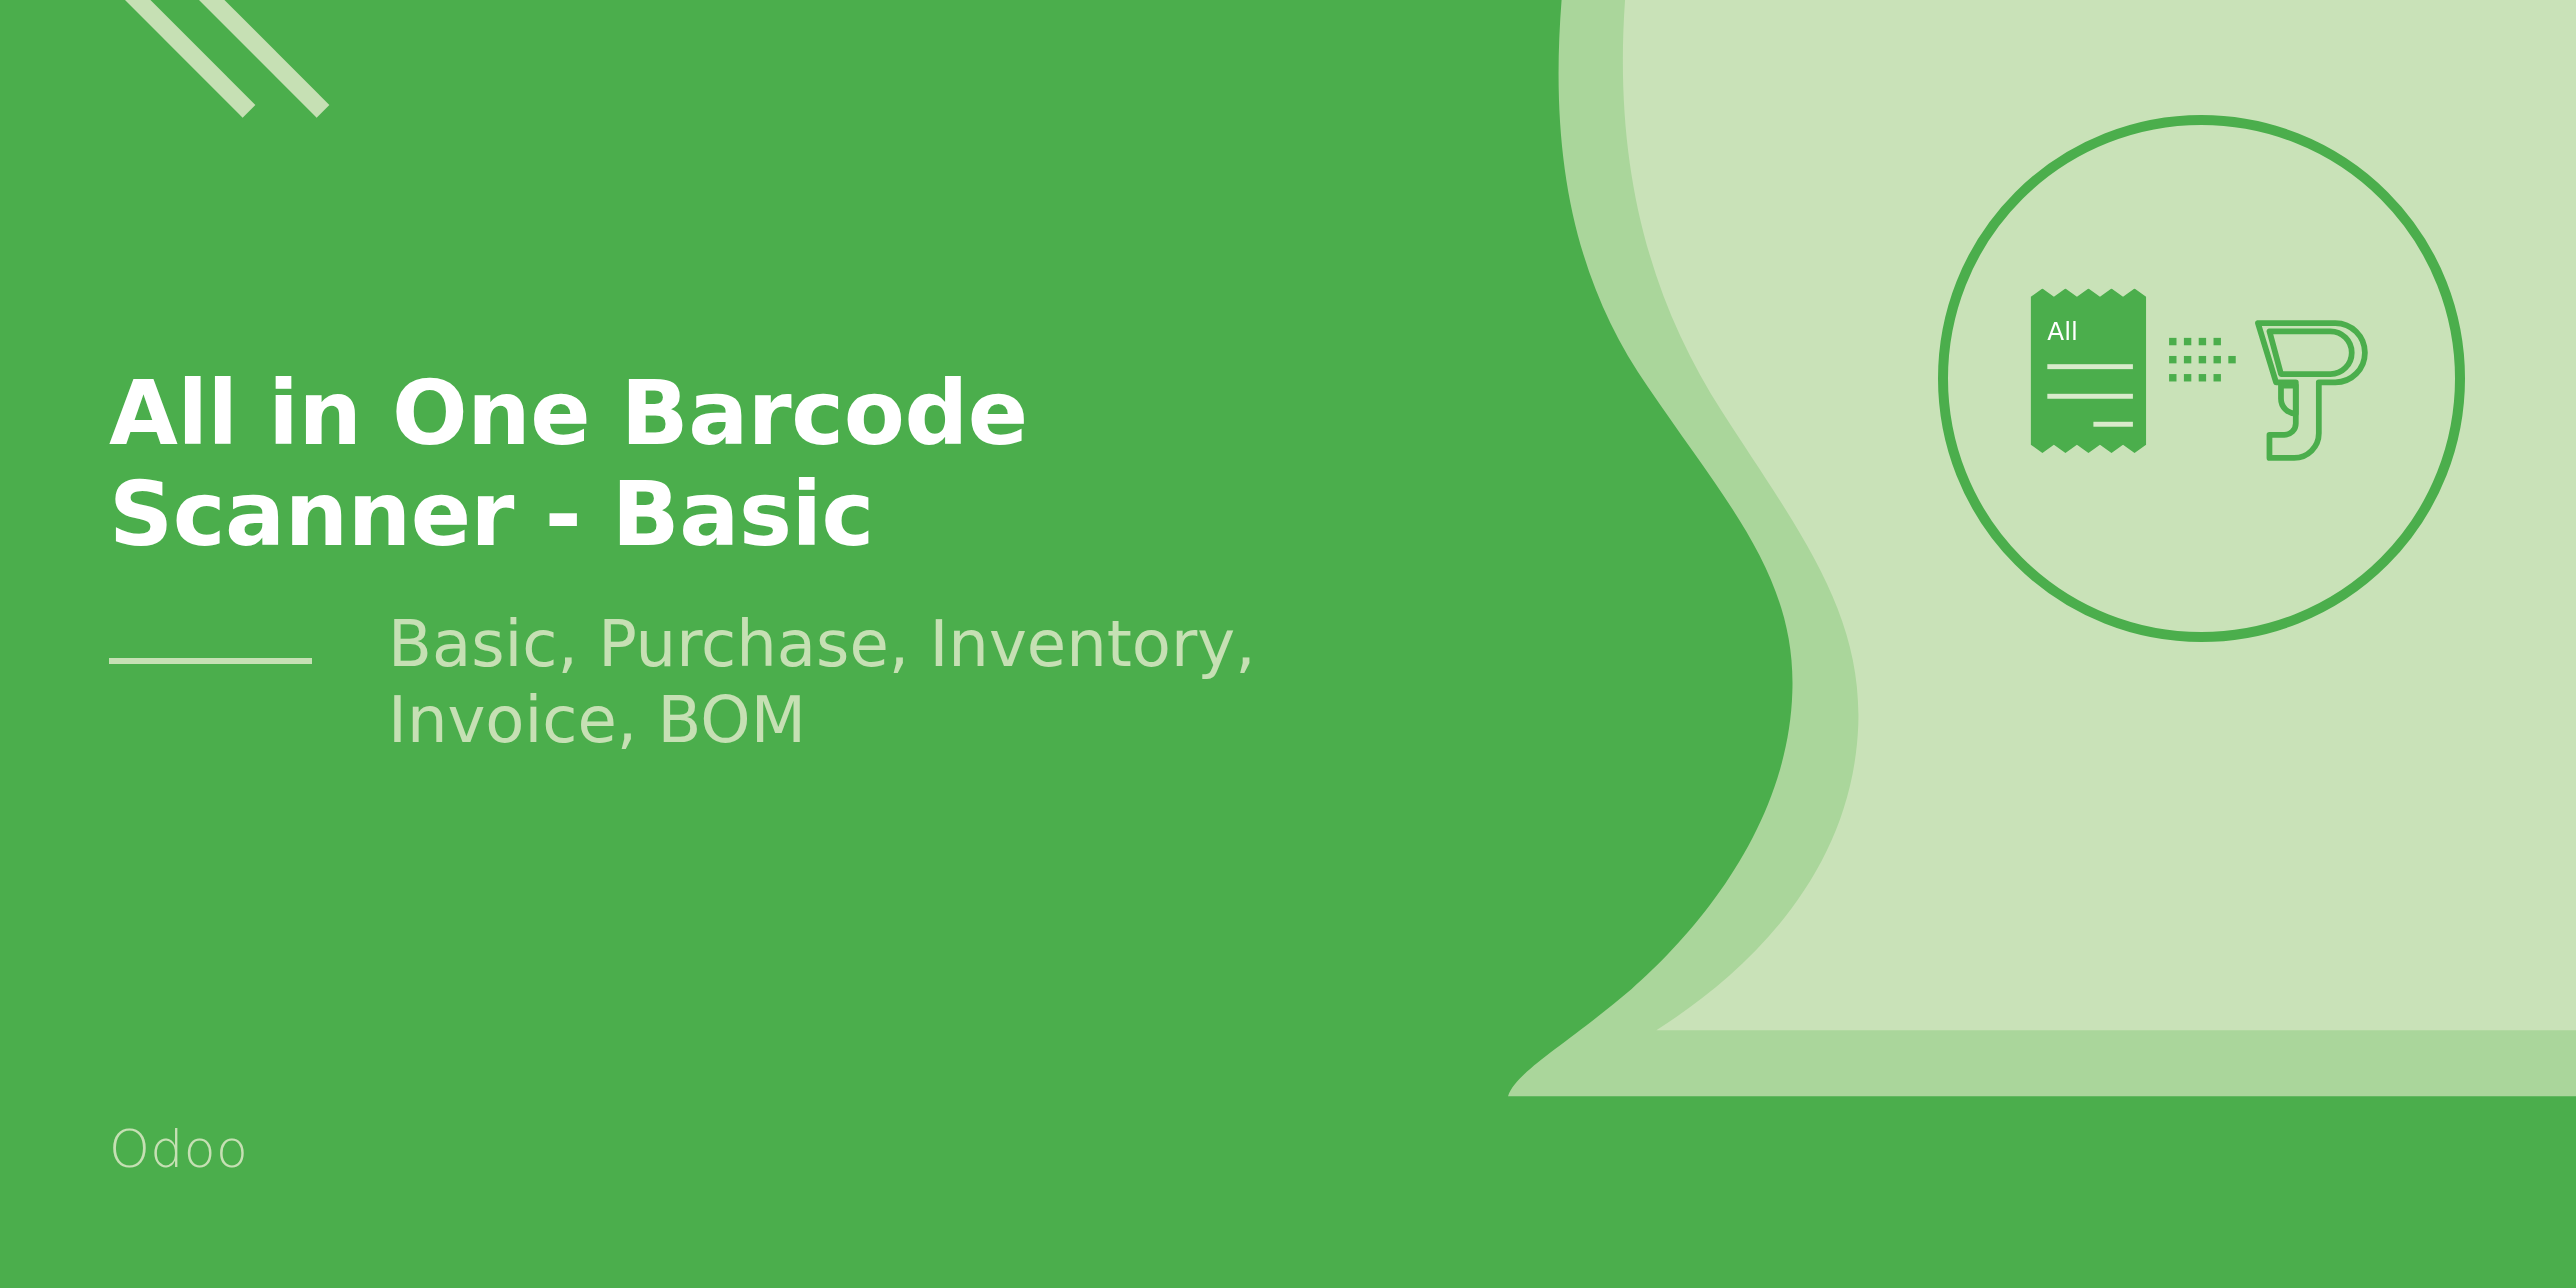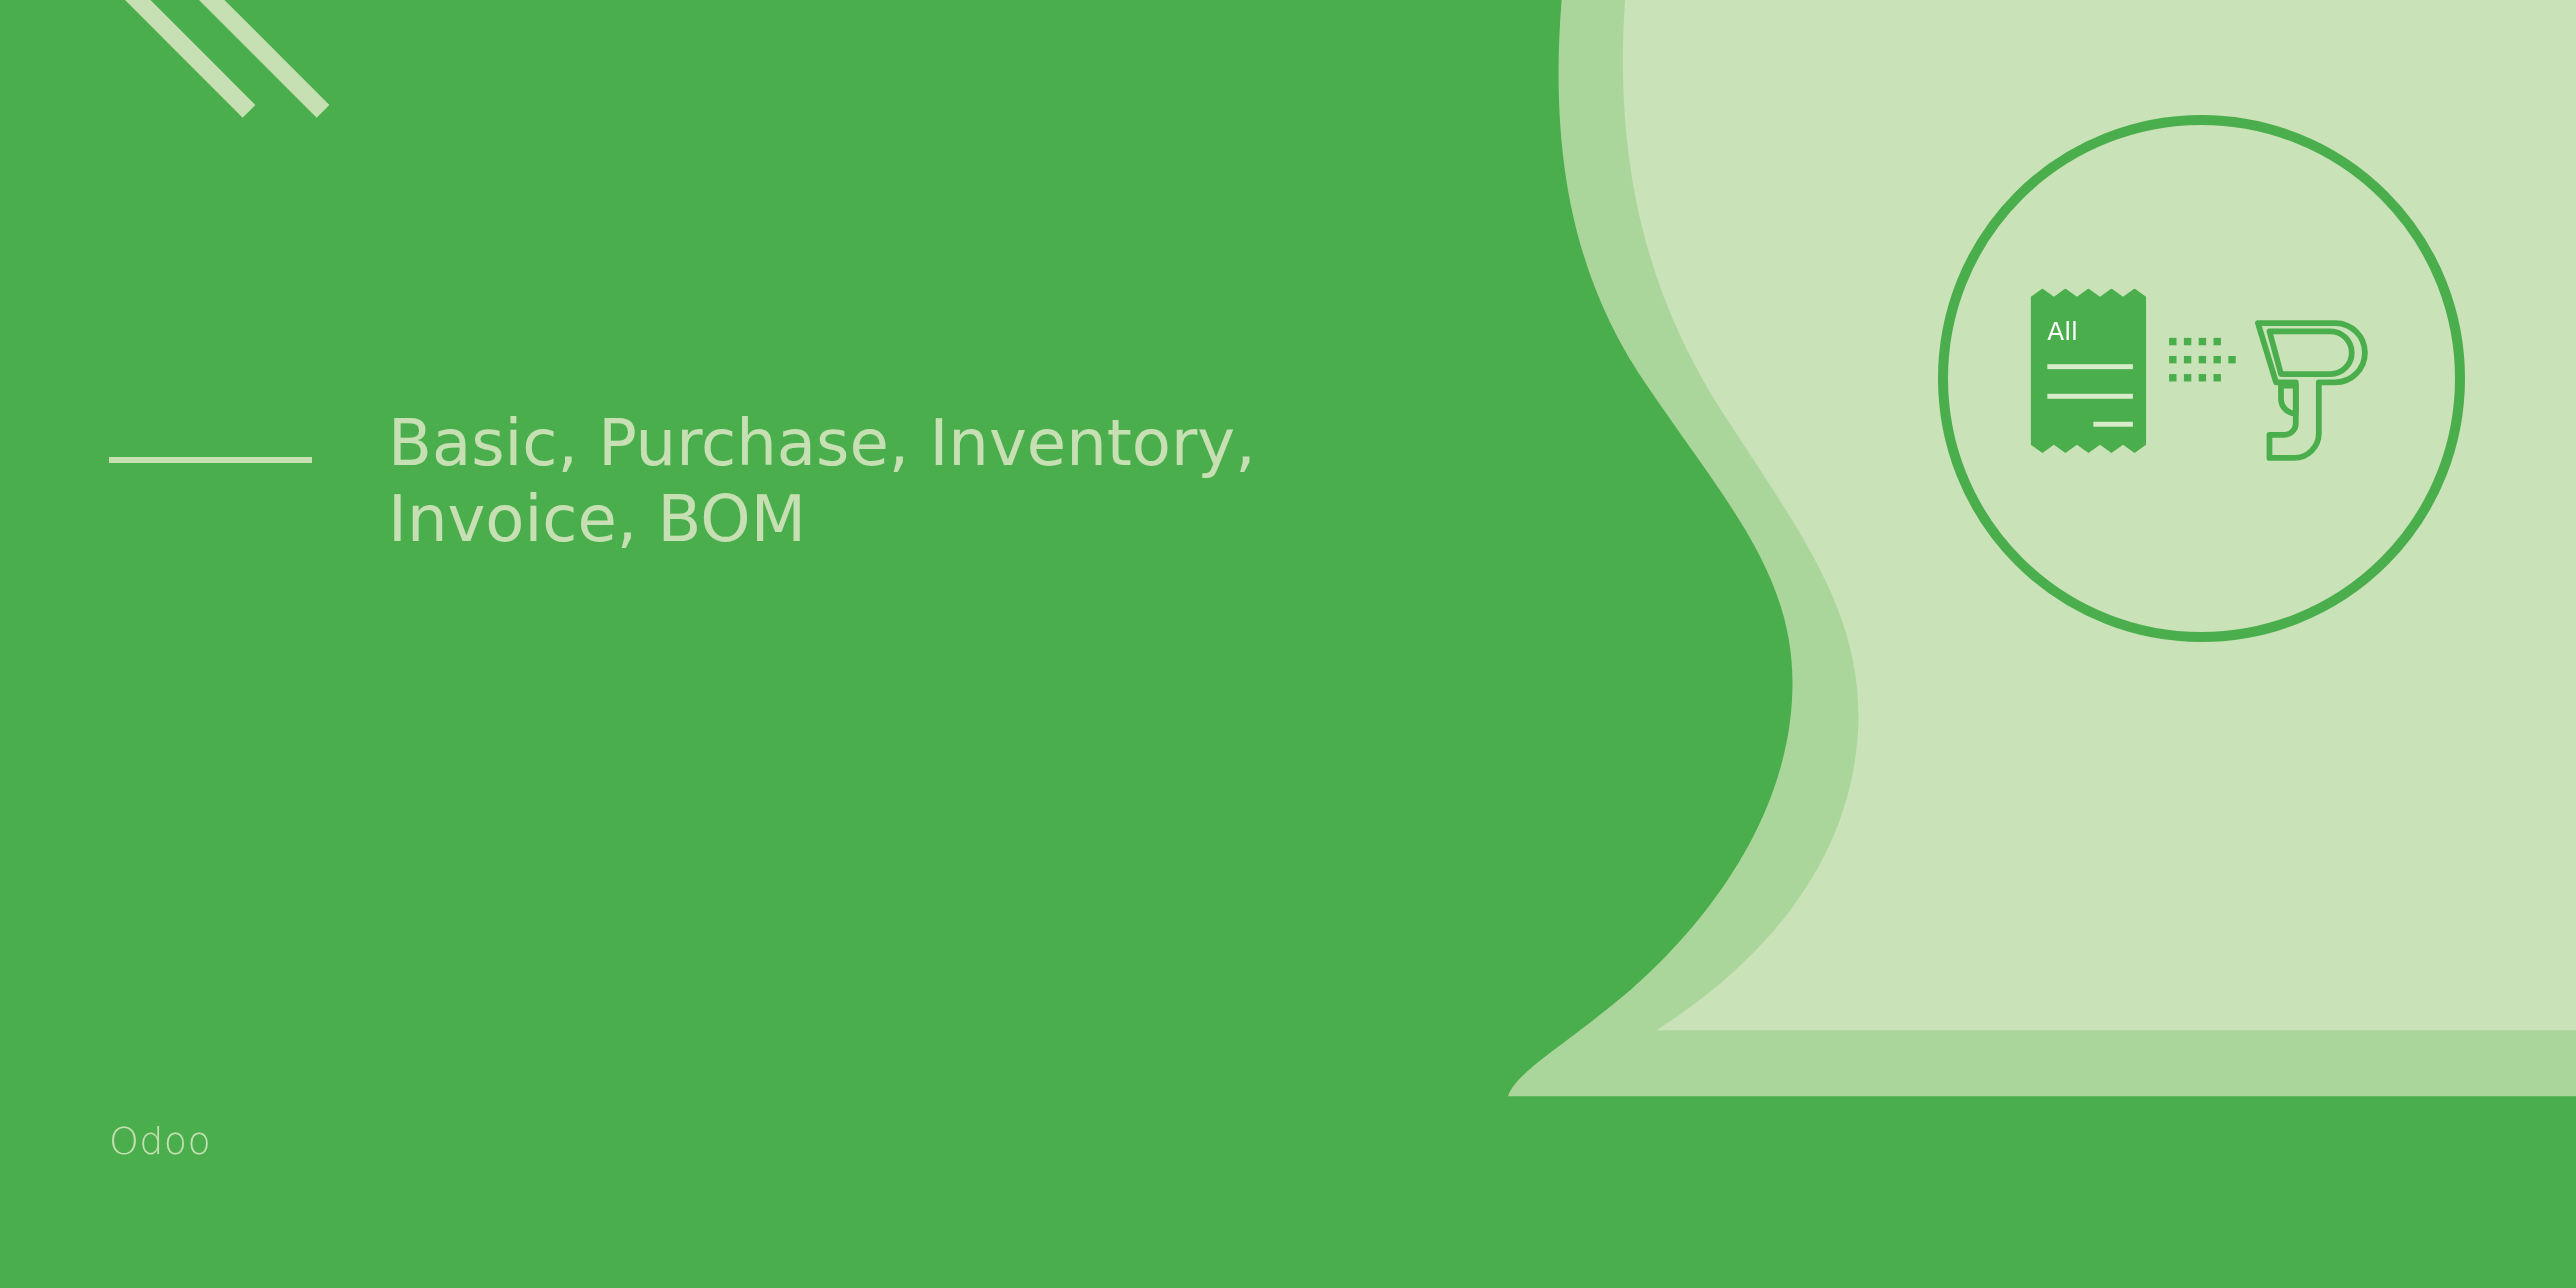--- a/index.html
+++ b/index.html
@@ -63,21 +63,21 @@
   #page-subtitle {
     font-size:64px;
     font-weight:400;
     line-height:1.18;
     color:#C6E0B4;
     white-space:pre-line;
   }
   #brand-label {
     position:absolute;
     left:109px; top:1119px;
-    font-size:38px;
+    font-size:52px;
     font-weight:300;
     color:#C6E0B4;
     letter-spacing:0.4px;
   }
   
   #icon-badge {
     position:absolute;
     left:1938px; top:115px;
     width:527px; height:527px;
   }
@@ -107,20 +107,22 @@
     <path fill="#C9E2B8" d="M1972,0 C1958,200 2000,360 2090,500
              C2180,640 2260,740 2255,880
              C2248,1060 2120,1180 2010,1250
              L3126,1250 L3126,0 Z"></path>
   </svg>
 
   <div class="stripe" id="stripe-1"></div>
   <div class="stripe" id="stripe-2"></div>
 
   <div id="text-block">
+    <div id="page-title">All in One Barcode
+Scanner - Basic</div>
     <div id="subtitle-row">
       <div id="subtitle-dash"></div>
       <div id="page-subtitle">Basic, Purchase, Inventory,
 Invoice, BOM</div>
     </div>
   </div>
 
   <div id="brand-label">Odoo</div>
 
   <div id="icon-badge">

